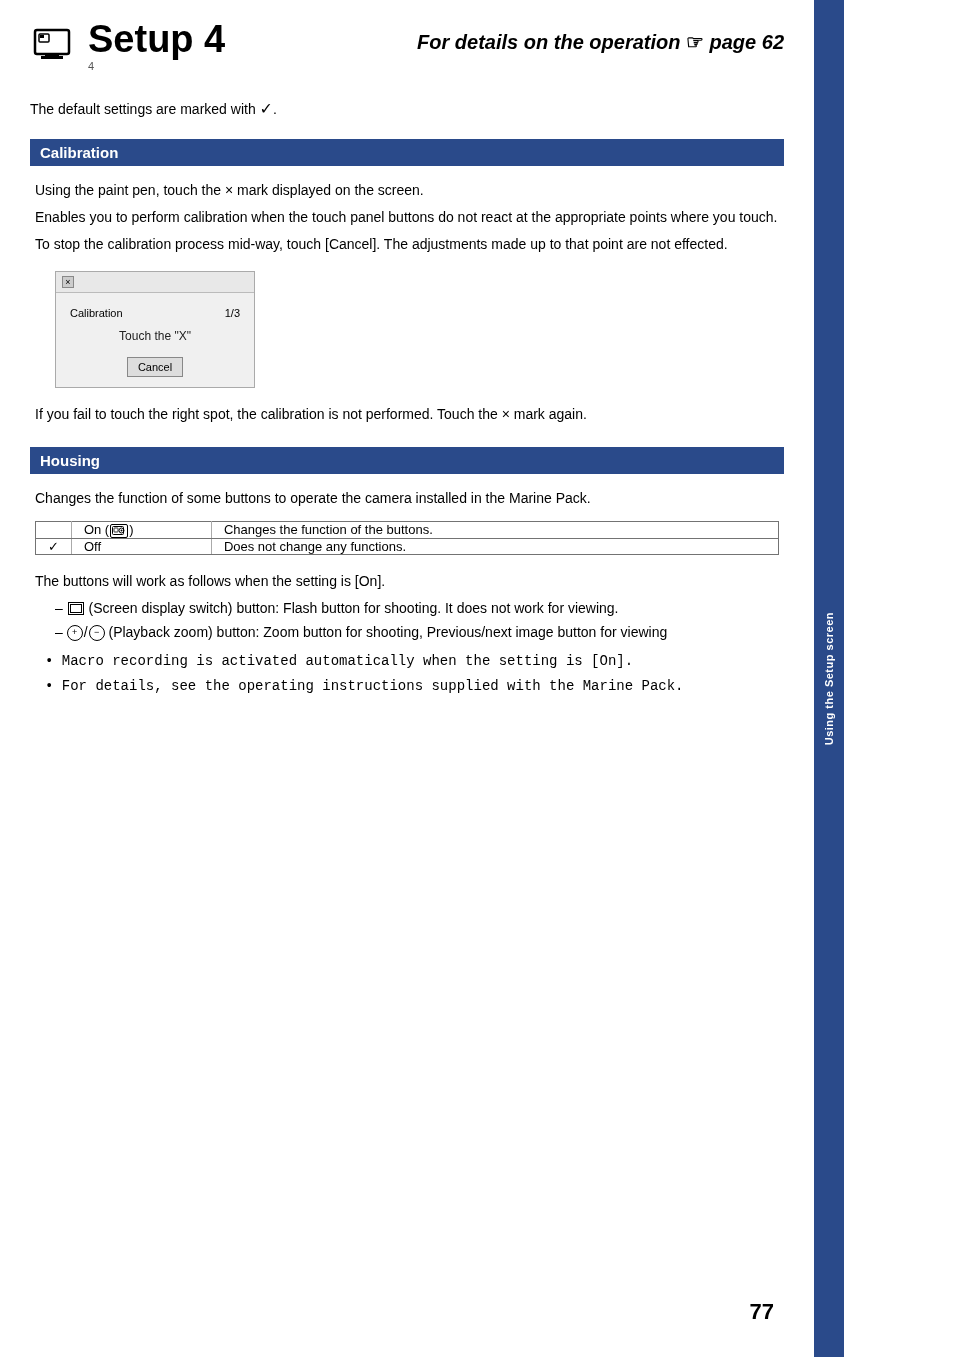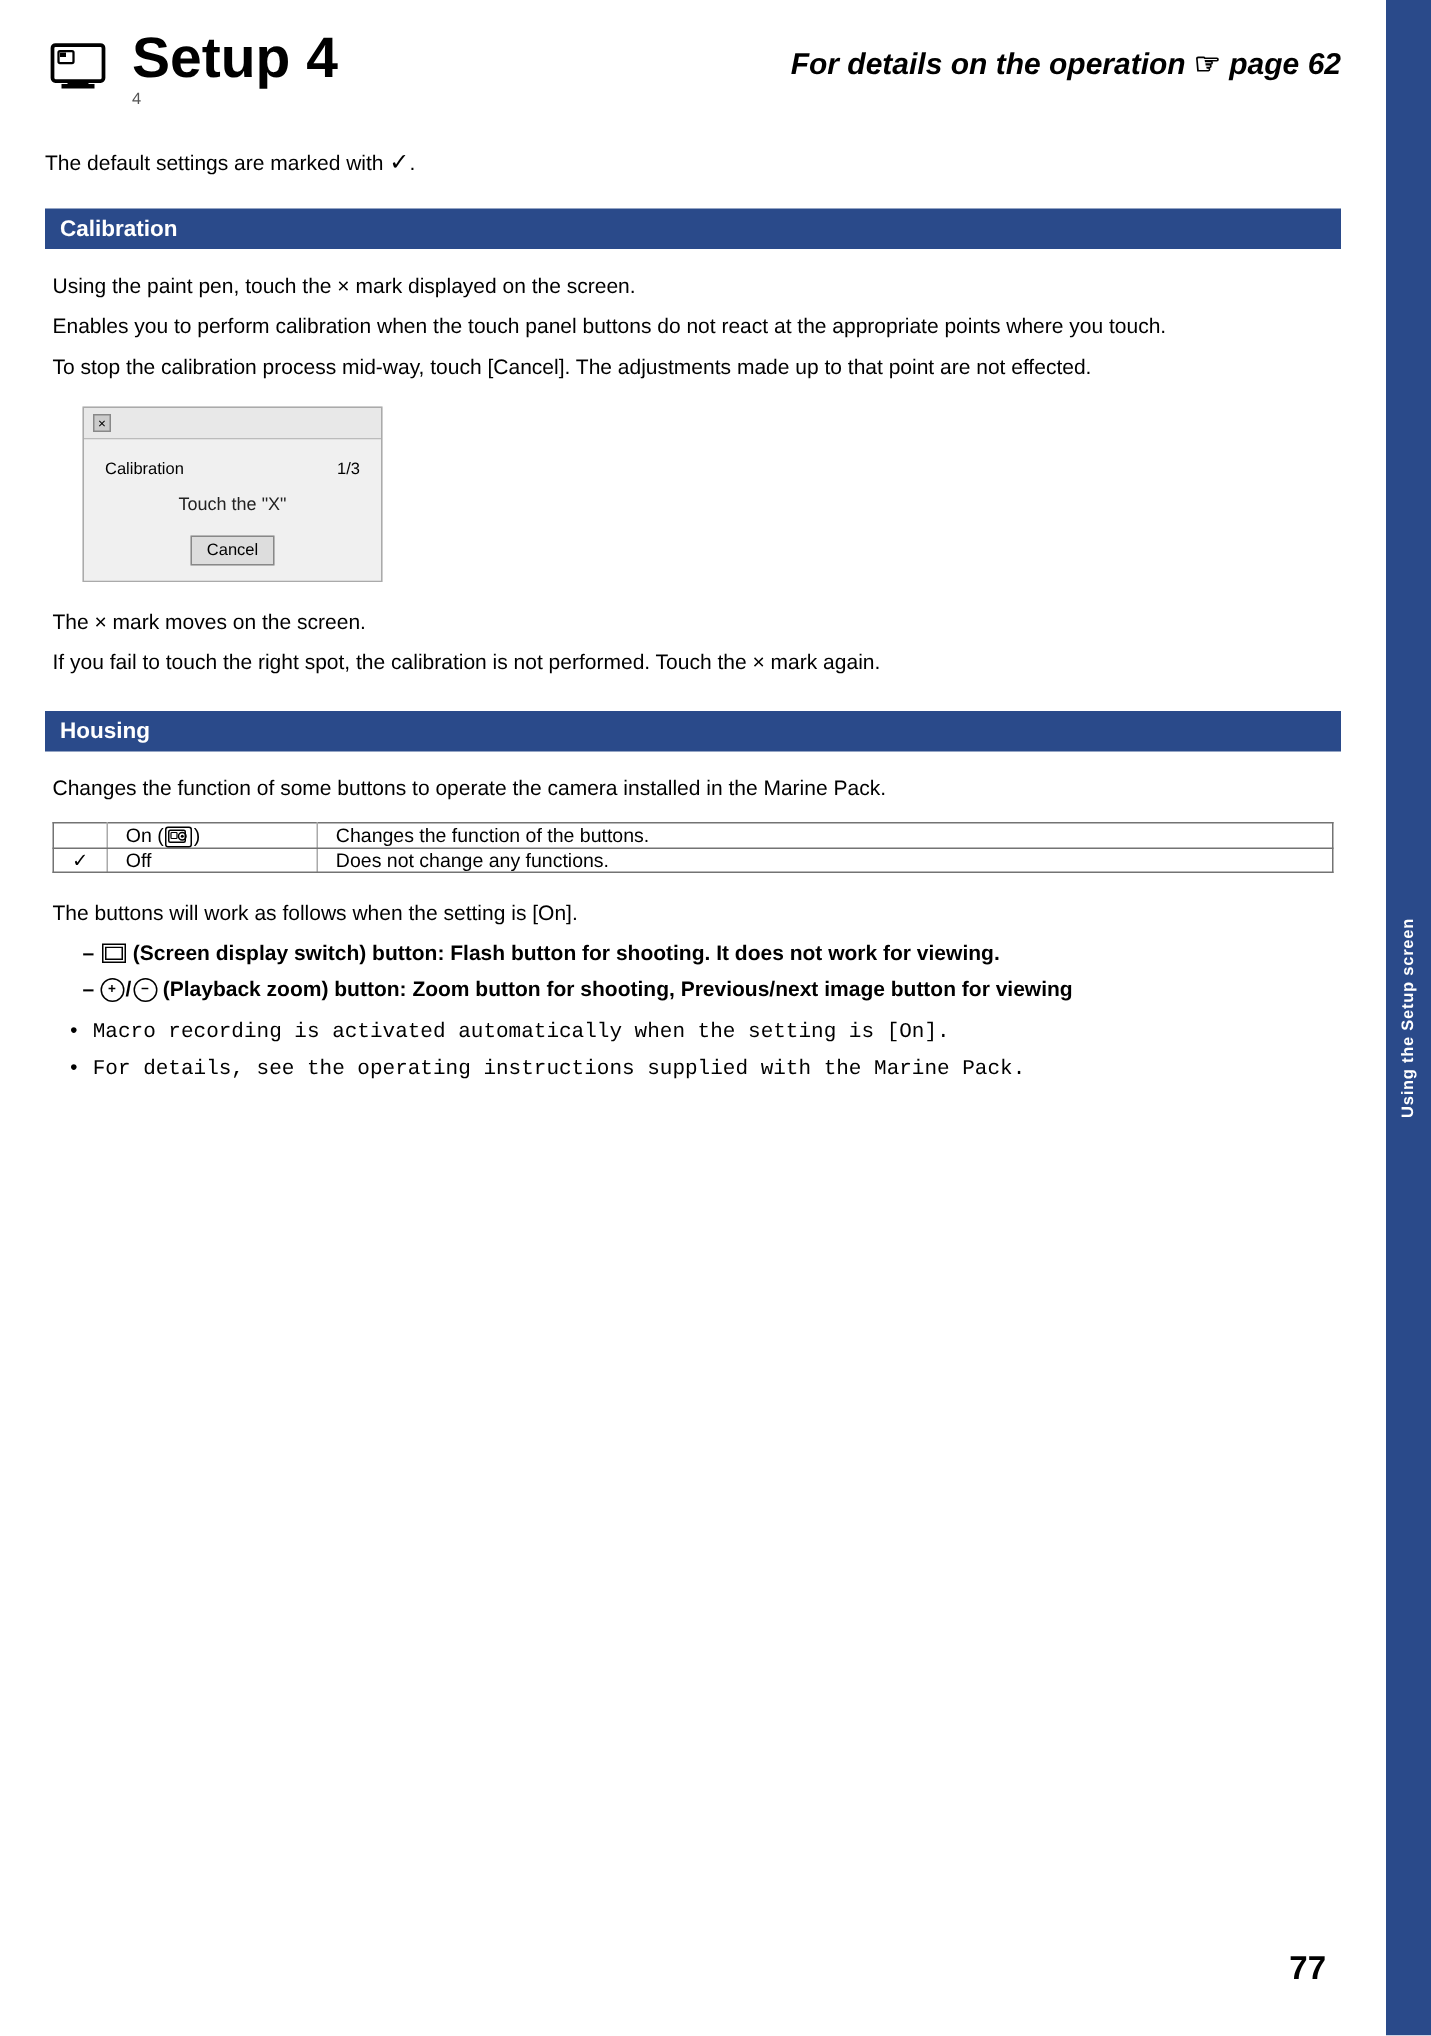--- a/index.html
+++ b/index.html
@@ -8,21 +8,21 @@
       font-size: 14px;
       background: #fff;
       color: #000;
       width: 954px;
       min-height: 1357px;
       position: relative;
     }
 
     .page-wrapper {
       display: flex;
-      width: 954px;
+      width: 844px;
       min-height: 1357px;
     }
 
     .side-tab {
       width: 30px;
       background: #2a4a8a;
       display: flex;
       align-items: center;
       justify-content: center;
       flex-shrink: 0;
@@ -239,21 +239,20 @@
       padding-left: 0;
     }
 
     .bullet-list li::before {
       content: '• ';
     }
 
     .dash-list {
       list-style: none;
       margin: 0 0 4px 20px;
-      font-weight: bold;
     }
 
     .dash-list li {
       margin-bottom: 3px;
       line-height: 1.5;
     }
 
     .dash-list li::before {
       content: '– ';
     }
@@ -358,21 +357,20 @@
           <div class="dialog-body">
             <div class="dialog-title-row">
               <span>Calibration</span>
               <span>1/3</span>
             </div>
             <div class="dialog-touch-label">Touch the "X"</div>
             <div class="dialog-cancel-btn">Cancel</div>
           </div>
         </div>
 
-        <p>The × mark moves on the screen.</p>
         <p>If you fail to touch the right spot, the calibration is not performed. Touch the × mark again.</p>
       </div>
     </div>
 
     <div class="section">
       <div class="section-header">Housing</div>
       <div class="section-body">
         <p>Changes the function of some buttons to operate the camera installed in the Marine Pack.</p>
 
         <table class="housing-table">

